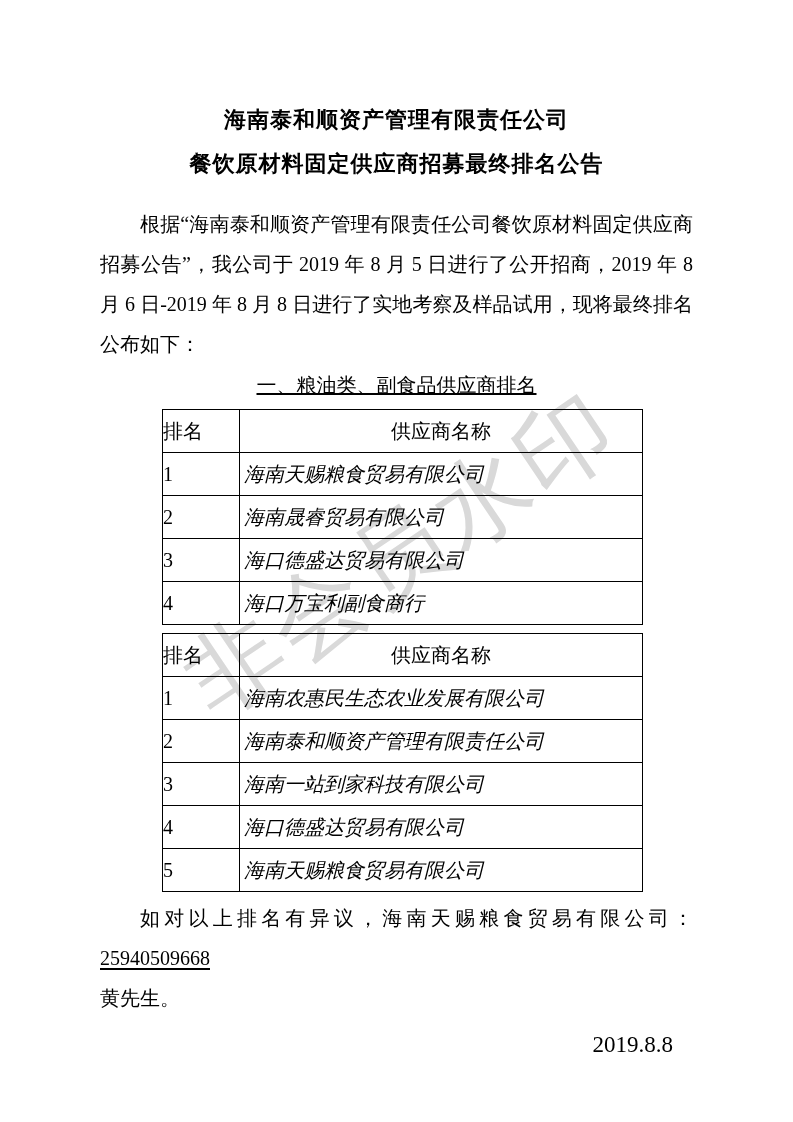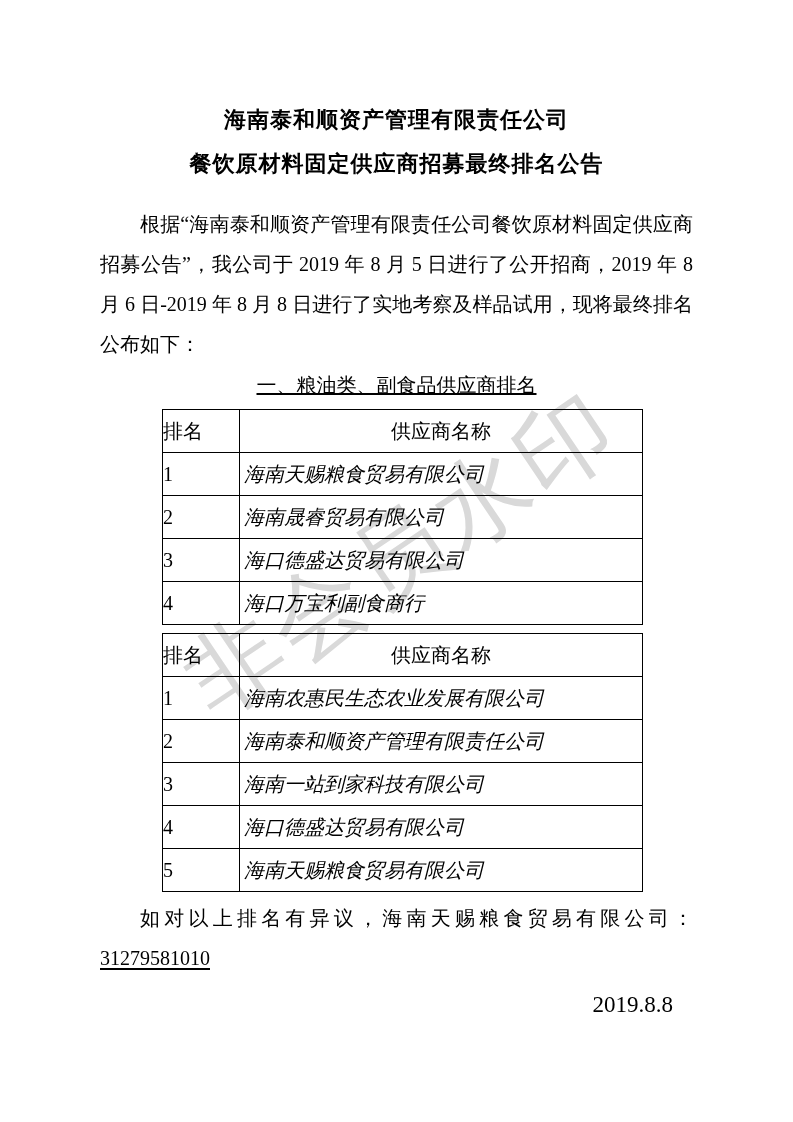--- a/index.html
+++ b/index.html
@@ -168,18 +168,19 @@
             <td class="col-rank">4</td>
             <td class="col-name">海口德盛达贸易有限公司</td>
           </tr>
           <tr>
             <td class="col-rank">5</td>
             <td class="col-name">海南天赐粮食贸易有限公司</td>
           </tr>
         </tbody>
     </table>
 
-    <p class="footer-line1"><span>如对以上排名有异议，海南天赐粮食贸易有限公司：</span><span class="phone">31279581010</span></p>
+    <p class="footer-line1"><span>如对以上排名有异议，海南天赐粮食贸易有限公司：</span><span class="phone">25940509668</span></p>
+    <p class="footer-line2">黄先生。</p>
 
     <p class="doc-date">2019.8.8</p>
 
   </div>
 </div>
 
 </body></html>

